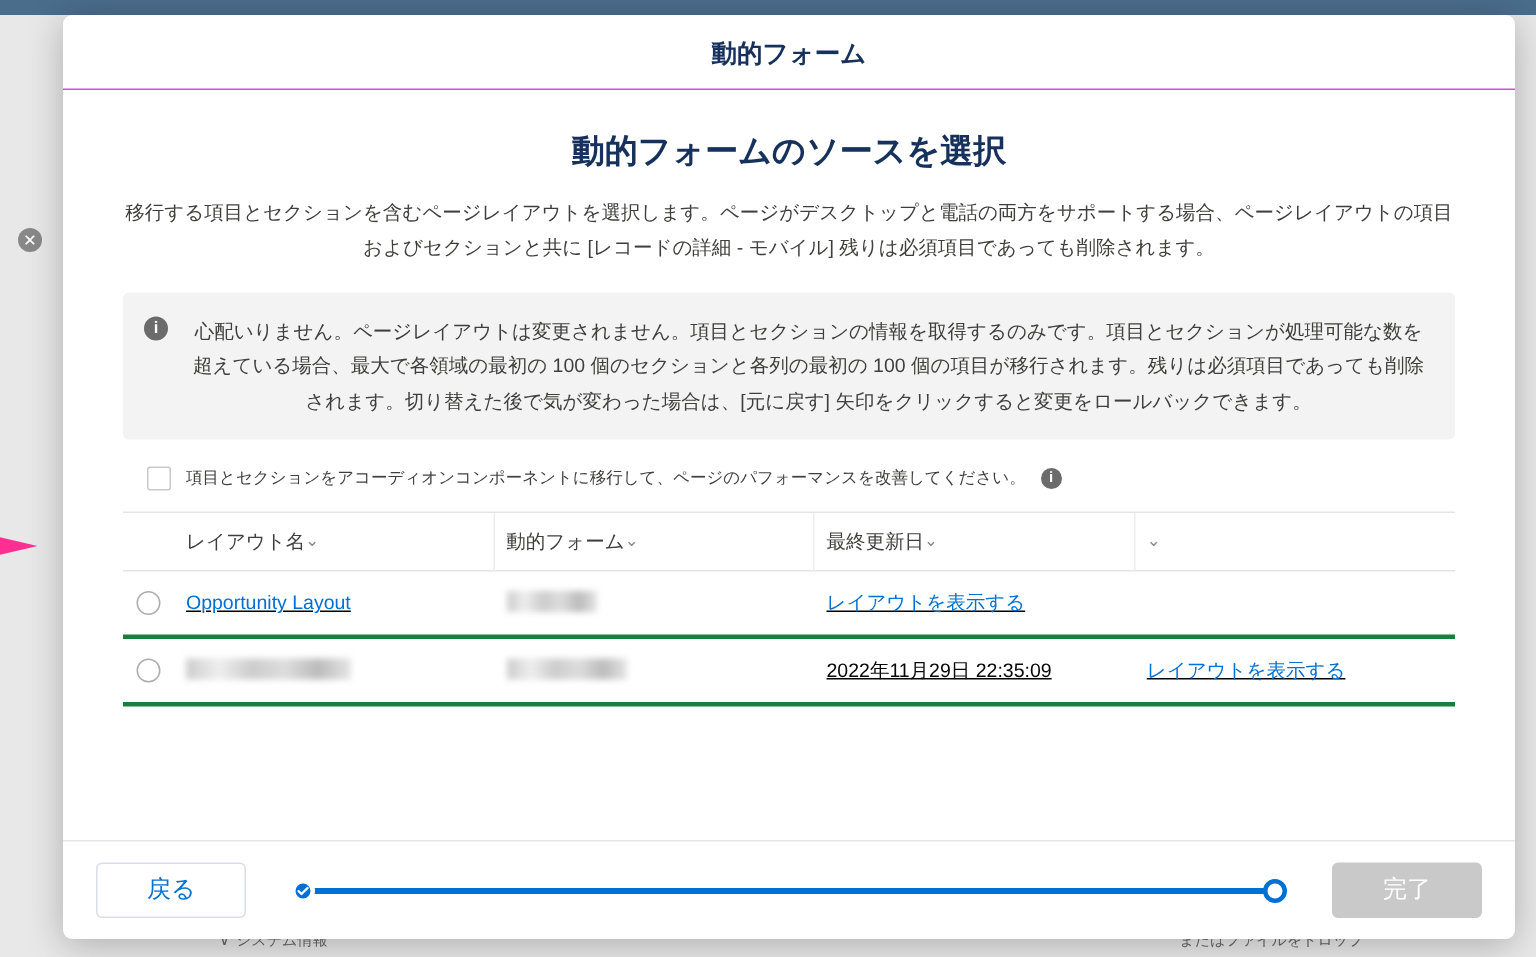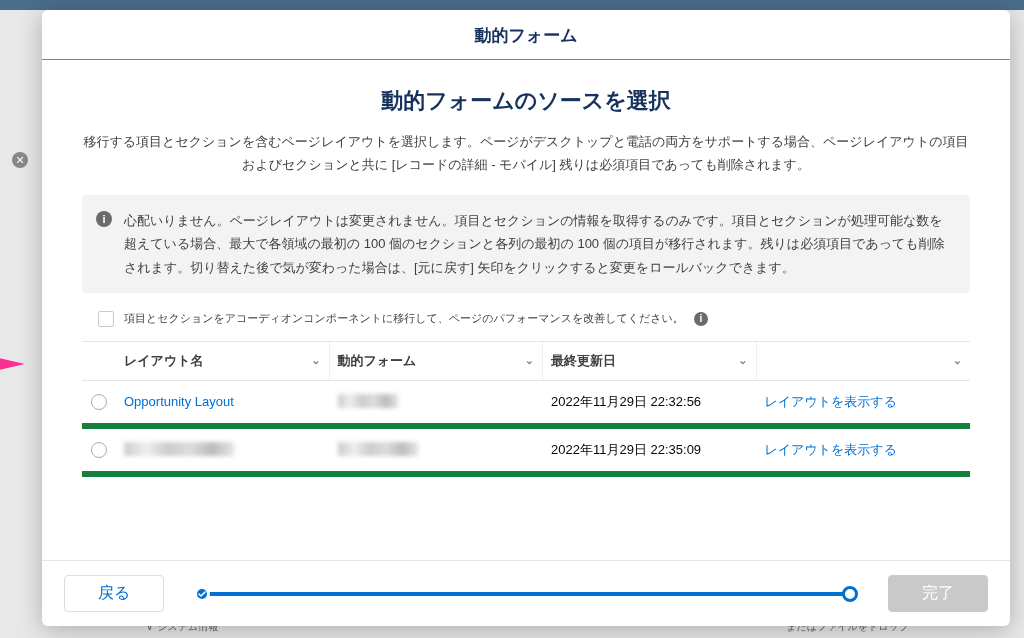--- a/index.html
+++ b/index.html
@@ -77,20 +77,21 @@
       font-size: 11px;
       font-weight: 700;
       display: flex;
       align-items: center;
       justify-content: center;
     }
     .alert-text {
       font-size: 13px;
       color: #3e3e3c;
       line-height: 1.8;
+      text-align: center;
     }
     .checkbox-row {
       display: flex;
       align-items: center;
       padding: 8px 0 14px 16px;
       gap: 10px;
     }
     .checkbox {
       width: 16px;
       height: 16px;
@@ -121,36 +122,36 @@
     .thead, .trow {
       display: grid;
       grid-template-columns: 34px 1fr 1fr 1fr 1fr;
       align-items: center;
     }
     .thead {
       border-bottom: 1px solid #e5e5e5;
     }
     .th {
       font-size: 13px;
-      font-weight: 700;
+      font-weight: 400;
       color: #3e3e3c;
       padding: 10px 8px;
       display: flex;
       align-items: center;
-      justify-content: space-between;
       border-right: 1px solid #eee;
     }
     .th:first-child { border-right: none; }
     .th .chev {
       color: #888;
       font-size: 11px;
     }
     .trow {
-      border-bottom: 6px solid #15803d;
+      border-bottom: 3px solid #15803d;
       padding: 10px 0;
+      text-decoration: underline;
     }
     .td {
       font-size: 13px;
       color: #080707;
       padding: 2px 8px;
     }
     .radio-cell {
       display: flex;
       justify-content: center;
     }
@@ -292,21 +293,20 @@
           <span class="chev">⌄</span>
         </div>
       </div>
       <div id="tbody">
           <div class="trow">
             <div class="td radio-cell">
               <span class="radio"></span>
             </div>
             <div class="td"><span class="link">Opportunity Layout</span></div>
             <div class="td"><span class="blur" style="width: 60px;">████</span></div>
-            <div class="td">2022年11月29日 22:32:56</div>
             <div class="td"><span class="link">レイアウトを表示する</span></div>
           </div>
           <div class="trow">
             <div class="td radio-cell">
               <span class="radio"></span>
             </div>
             <div class="td"><span class="blur" style="width: 110px;">██████</span></div>
             <div class="td"><span class="blur" style="width: 80px;">████</span></div>
             <div class="td">2022年11月29日 22:35:09</div>
             <div class="td"><span class="link">レイアウトを表示する</span></div>

